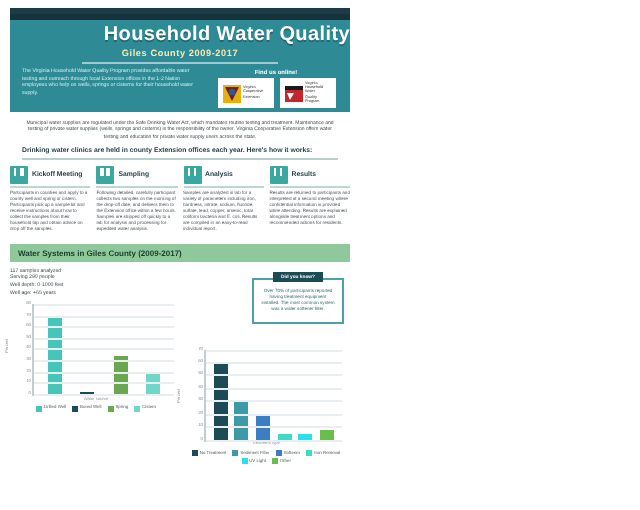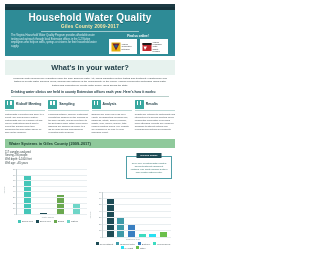--- a/index.html
+++ b/index.html
@@ -19,21 +19,21 @@
     height: 52px;
     background: #2e8b96;
     border-top: 3px solid #1d3b44;
     overflow: hidden;
   }
   .header-bar-dark {
     position: absolute; left: 0; top: 0; width: 100%; height: 3px;
     background: #16323a;
   }
   .hdr-title {
-    text-align: center;
+    text-align: right;
     color: #ffffff;
     font-size: 10px;
     font-weight: bold;
     letter-spacing: .2px;
     margin-top: 5px;
     line-height: 11px;
     text-shadow: 0 1px 0 rgba(0,0,0,.25);
   }
   .hdr-sub {
     text-align: center;
@@ -233,23 +233,20 @@
               <div>Household Water</div>
               <div>Quality Program</div>
             </div>
           </div>
         </div>
       </div>
     </div>
   </div>
 
   <div class="wiyw-wrap">
-    <div class="wiyw-band">
-      <div class="wiyw-title">What's in your water?</div>
-    </div>
     <div class="wiyw-para">Municipal water supplies are regulated under the Safe Drinking Water Act, which mandates routine testing and treatment. Maintenance and testing of private water supplies (wells, springs and cisterns) is the responsibility of the owner. Virginia Cooperative Extension offers water testing and education for private water supply users across the state.</div>
     <div class="clinic-line">Drinking water clinics are held in county Extension offices each year. Here's how it works:</div>
   </div>
 
   <div class="steps">
     <div class="step">
       <div class="step-head">
         <div class="step-badge"></div>
         <div class="step-label">Kickoff Meeting</div>
       </div>

